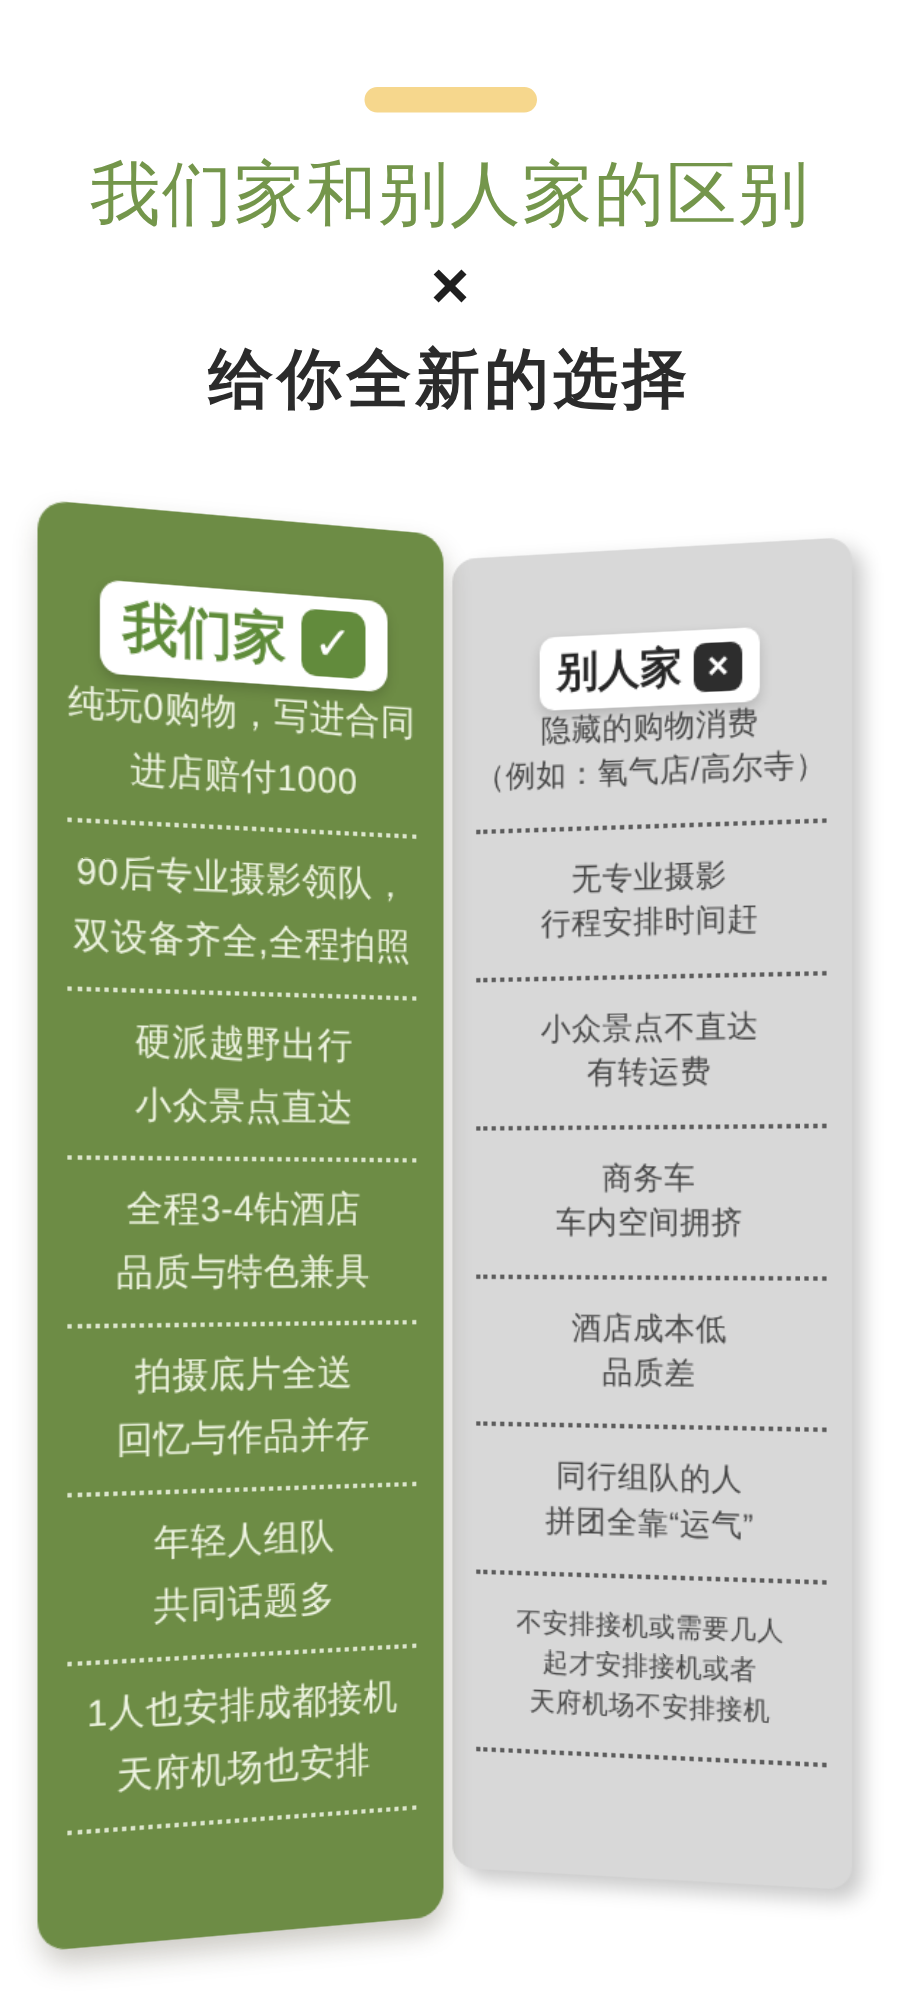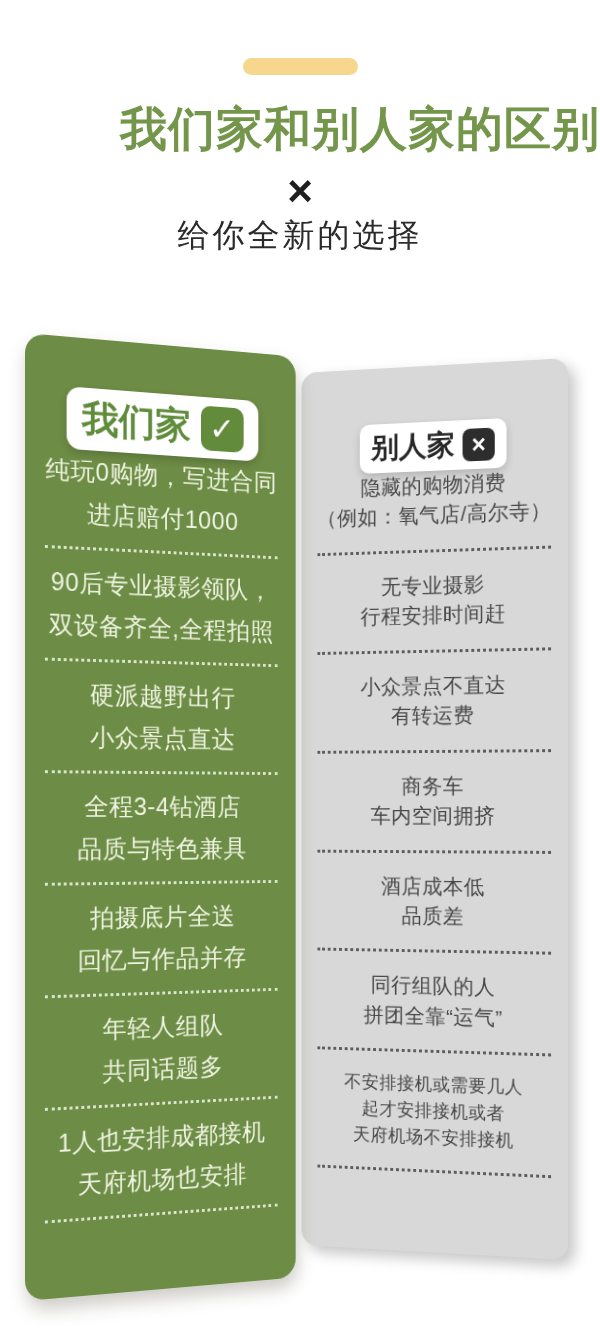--- a/index.html
+++ b/index.html
@@ -10,31 +10,31 @@
     position:relative; overflow:hidden;
   }
 
   
   .accent-bar {
     width:115px; height:17px; border-radius:9px;
     background:#f6d78d;
     margin:58px auto 0;
   }
   .title {
-    margin:27px 0 0; text-align:right;
-    font-size:47px; font-weight:bold; line-height:1.15;
+    margin:27px 0 0; text-align:center;
+    font-size:47px; font-weight:normal; line-height:1.15;
     color:#74964b; letter-spacing:1px;
   }
   .cross-divider {
     text-align:center; font-size:44px; font-weight:900;
     color:#1f1f1f; line-height:1; margin-top:13px;
   }
   .subtitle {
-    text-align:center; font-size:32px; font-weight:400;
-    color:#2b2b2b; margin-top:3px; letter-spacing:3px; line-height:1.2;
+    text-align:center; font-size:43px; font-weight:700;
+    color:#2b2b2b; margin-top:15px; letter-spacing:3px; line-height:1.2;
   }
 
   
   .card {
     position:absolute; box-sizing:border-box; text-align:center;
   }
   .card-ours {
     left:25px; top:333px; width:285px; height:968px;
     background:#6d8c45; border-radius:20px;
     transform:perspective(320px) rotateY(3.3deg);

